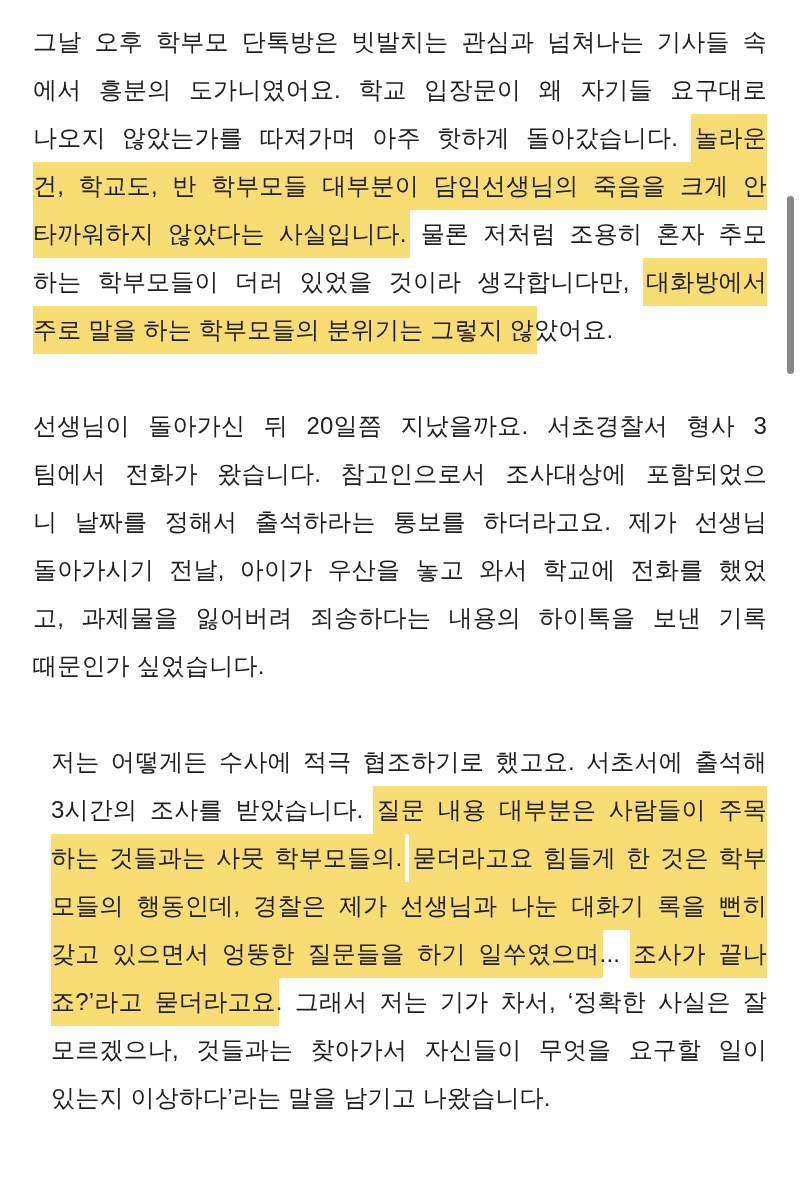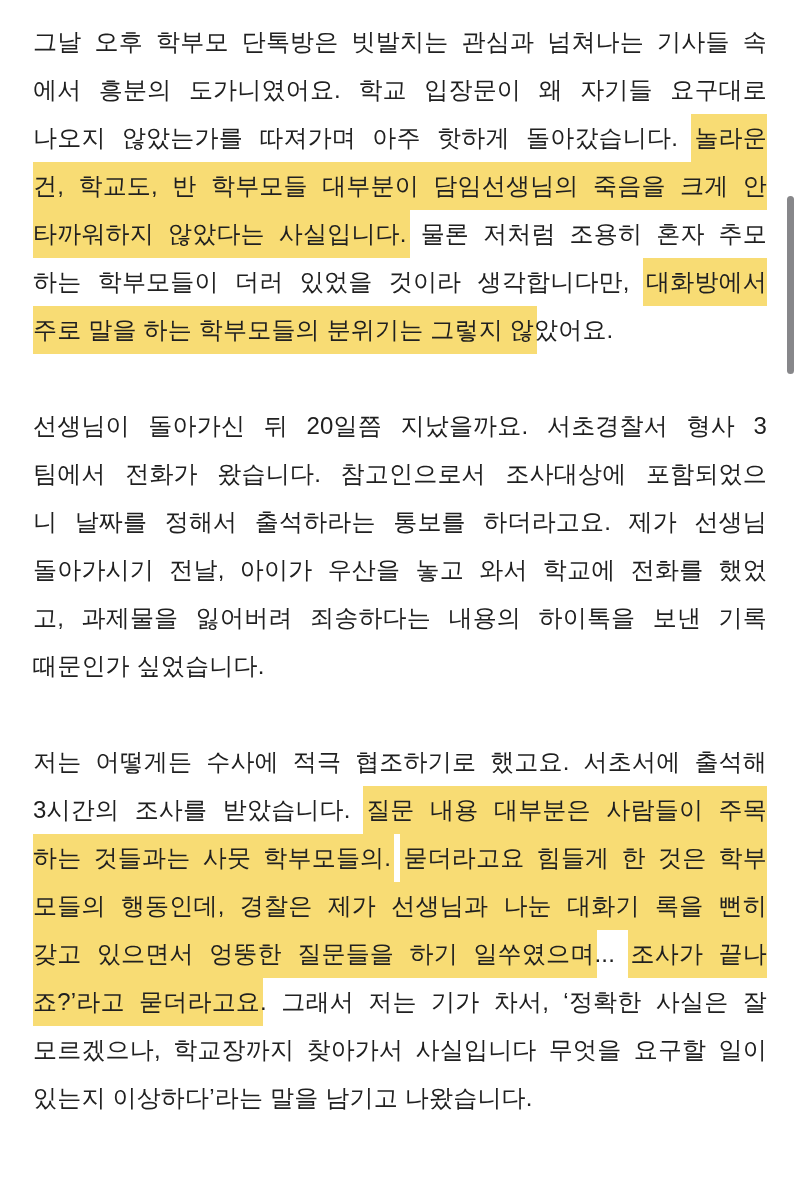--- a/index.html
+++ b/index.html
@@ -20,20 +20,21 @@
     left: 0;
     box-sizing: border-box;
     width: 800px;
     padding: 18px 33px 0 33px;
   }
   .para {
     margin: 0 0 48px 0;
   }
   .para:last-child {
     margin-bottom: 0;
+    margin-left: 18px;
   }
   .line {
     height: 48px;
     line-height: 48px;
     font-size: 24px;
     font-weight: 500;
     color: var(--text, #202020);
     letter-spacing: 0.2px;
     text-align: justify;
     text-align-last: justify;
@@ -83,18 +84,18 @@
       <div class="line"><span>고, 과제물을 잃어버려 죄송하다는 내용의 하이톡을 보낸 기록</span></div>
       <div class="line last"><span>때문인가 싶었습니다.</span></div>
     </div>
     <div class="para">
       <div class="line"><span>저는 어떻게든 수사에 적극 협조하기로 했고요. 서초서에 출석해</span></div>
       <div class="line"><span>3시간의 조사를 받았습니다. </span><span class="hl">질문 내용 대부분은 사람들이 주목</span></div>
       <div class="line"><span class="hl">하는 것들과는 사뭇 학부모들의.</span><span> </span><span class="hl">묻더라고요 힘들게 한 것은 학부</span></div>
       <div class="line"><span class="hl">모들의 행동인데, 경찰은 제가 선생님과 나눈 대화기 록을 뻔히</span></div>
       <div class="line"><span class="hl">갖고 있으면서 엉뚱한 질문들을 하기 일쑤였으며</span><span>... </span><span class="hl">조사가 끝나</span></div>
       <div class="line"><span class="hl">죠?’라고 묻더라고요</span><span>. 그래서 저는 기가 차서, ‘정확한 사실은 잘</span></div>
-      <div class="line"><span>모르겠으나, 학교장까지 찾아가서 사실입니다 무엇을 요구할 일이</span></div>
+      <div class="line"><span>모르겠으나, 것들과는 찾아가서 자신들이 무엇을 요구할 일이</span></div>
       <div class="line last"><span>있는지 이상하다’라는 말을 남기고 나왔습니다.</span></div>
     </div>
   </div>
 
 <div class="scrollbar-thumb"></div>
 
 </body></html>

